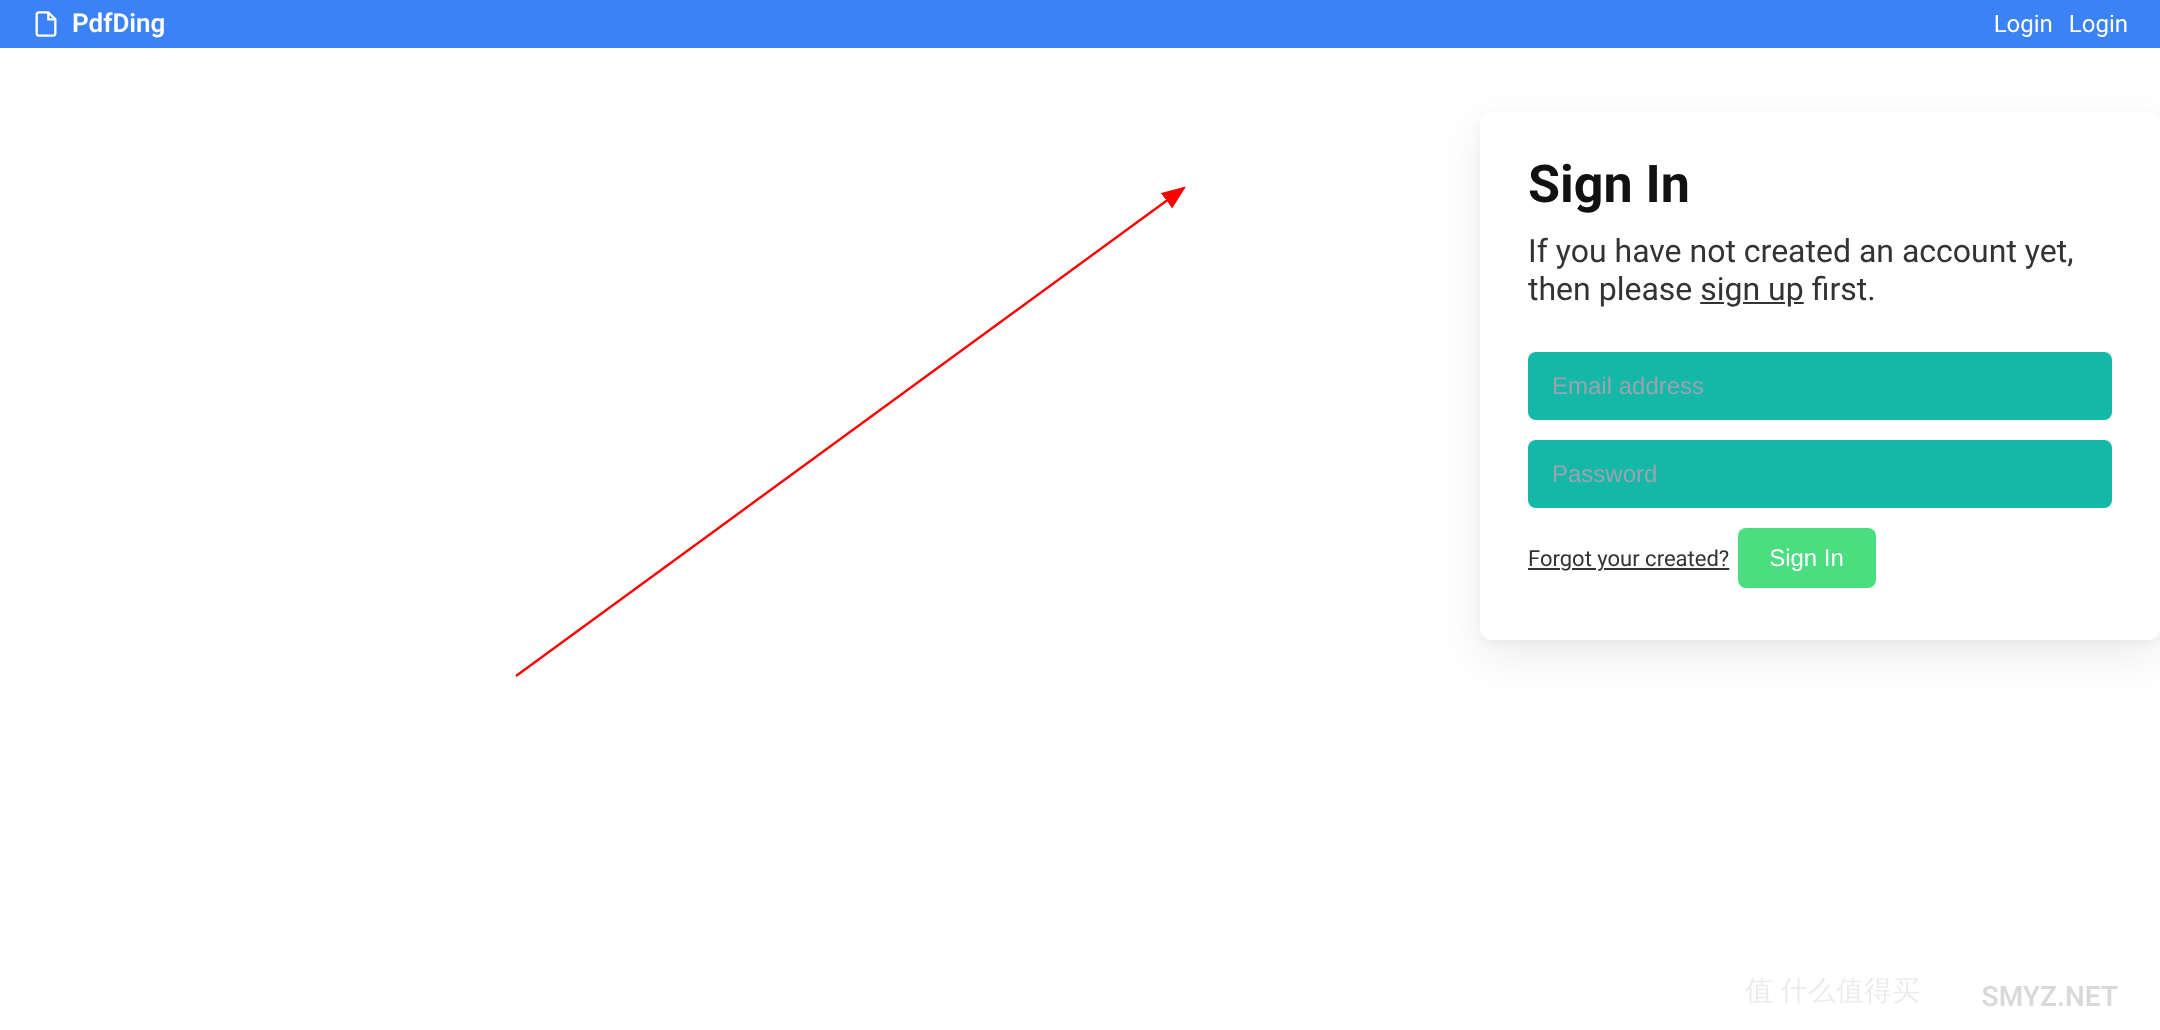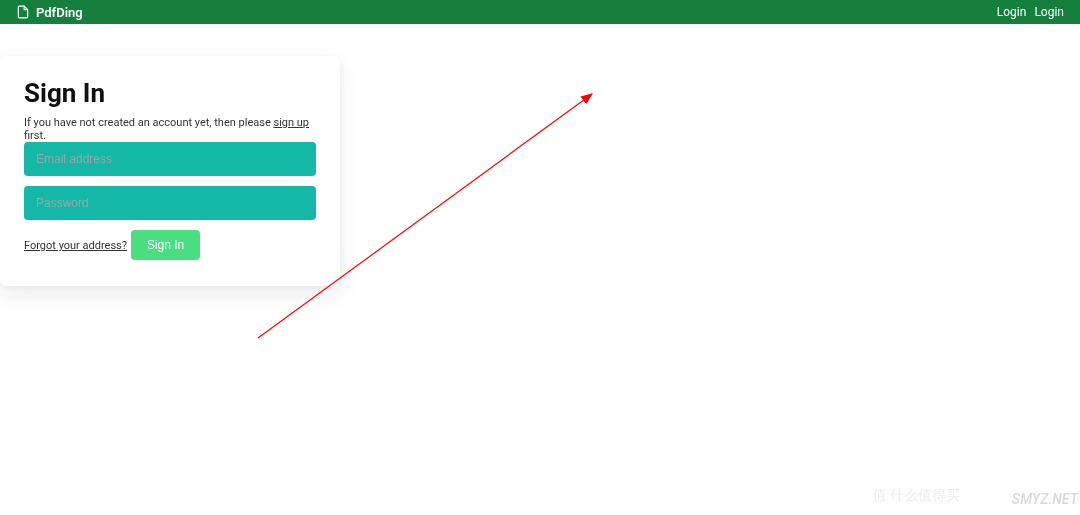--- a/index.html
+++ b/index.html
@@ -9,21 +9,21 @@
     }
     body {
       font-family: -apple-system, BlinkMacSystemFont, 'Segoe UI', Roboto, sans-serif;
       background: #ffffff;
       width: 1080px;
       height: 515px;
       position: relative;
       overflow: hidden;
     }
     .header {
-      background: #15803d;
+      background: #3b82f6;
       height: 24px;
       display: flex;
       align-items: center;
       justify-content: space-between;
       padding: 0 16px;
     }
     .brand {
       display: flex;
       align-items: center;
       gap: 6px;
@@ -40,40 +40,40 @@
       gap: 8px;
     }
     .nav-link {
       color: #ffffff;
       font-size: 12px;
       text-decoration: none;
       cursor: pointer;
     }
     .container {
       display: flex;
-      justify-content: flex-start;
+      justify-content: flex-end;
       padding-top: 32px;
     }
     .card {
       width: 340px;
       background: #ffffff;
       border-radius: 6px;
       padding: 22px 24px 24px 24px;
       box-shadow: 0 8px 24px rgba(0,0,0,0.08), 0 2px 6px rgba(0,0,0,0.04);
     }
     .card-title {
       font-size: 26px;
       font-weight: 700;
       color: #111111;
       margin-bottom: 8px;
     }
     .card-subtitle {
-      font-size: 11px;
+      font-size: 16px;
       color: #333333;
-      margin-bottom: 0;
+      margin-bottom: 22px;
     }
     .signup-link {
       text-decoration: underline;
       cursor: pointer;
     }
     .input-field {
       width: 100%;
       background: #14b8a6;
       border: none;
       border-radius: 4px;
@@ -131,25 +131,24 @@
       position: absolute;
       bottom: 10px;
       right: 120px;
       font-size: 14px;
       color: rgba(0,0,0,0.08);
       font-weight: 500;
     }
     .watermark-right {
       position: absolute;
       bottom: 8px;
-      right: 2px;
+      right: 21px;
       font-size: 14px;
       color: rgba(0,0,0,0.15);
       font-weight: 600;
-      font-style: italic;
     }
   </style>
 </head>
 <body>
 
 <div class="header">
   <div class="brand">
     <span class="brand-icon">
       <svg viewBox="0 0 24 24" fill="none" stroke="#ffffff" stroke-width="2">
         <path d="M14 2H6a2 2 0 0 0-2 2v16a2 2 0 0 0 2 2h12a2 2 0 0 0 2-2V8z"></path>
@@ -165,21 +164,21 @@
 </div>
 
 <div class="container">
   <div class="card">
     <h1 class="card-title">Sign In</h1>
     <p class="card-subtitle">
       <span>If you have not created an account yet, then please </span><span class="signup-link">sign up</span><span> first.</span>
     </p>
     <input type="text" class="input-field" placeholder="Email address" style="">
     <input type="password" class="input-field" placeholder="Password" style="">
-    <a class="forgot-link">Forgot your address?</a>
+    <a class="forgot-link">Forgot your created?</a>
     <button class="signin-btn">Sign In</button>
   </div>
 </div>
 
 <svg class="arrow-svg" width="1080" height="515">
   <defs>
     <marker id="arrowhead" markerWidth="10" markerHeight="8" refX="9" refY="4" orient="auto">
       <polygon points="0 0, 10 4, 0 8" fill="#ff0000"></polygon>
     </marker>
   </defs>

